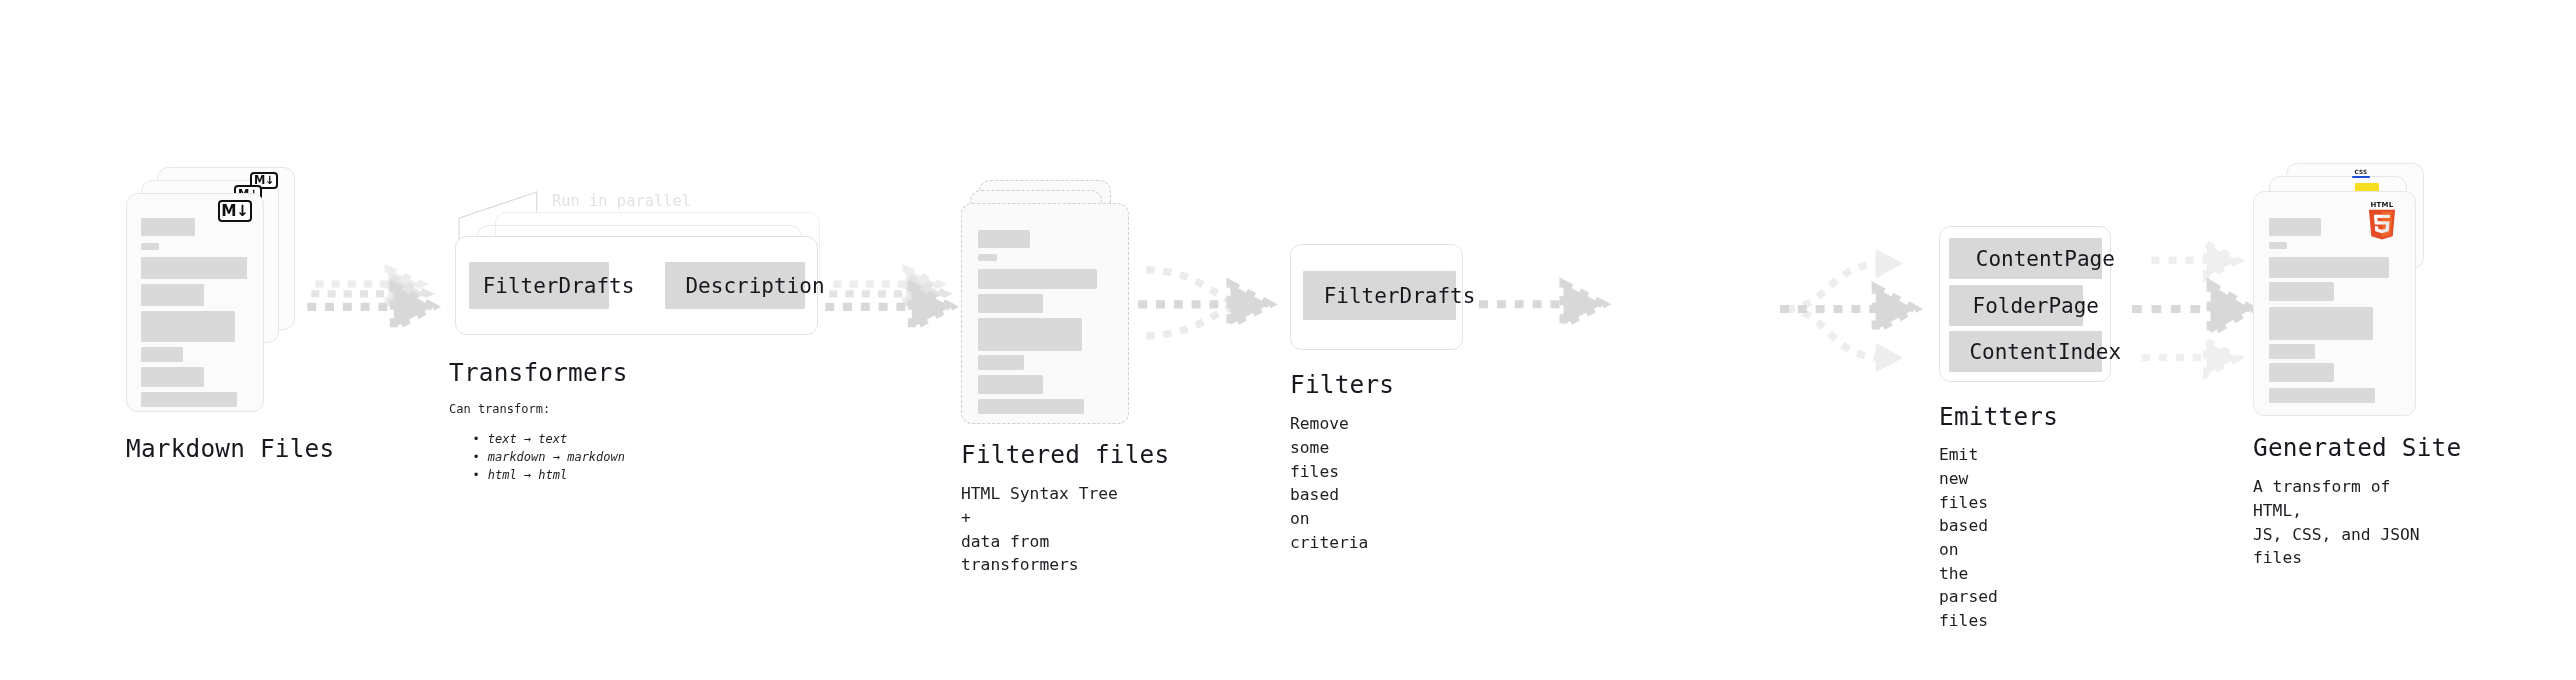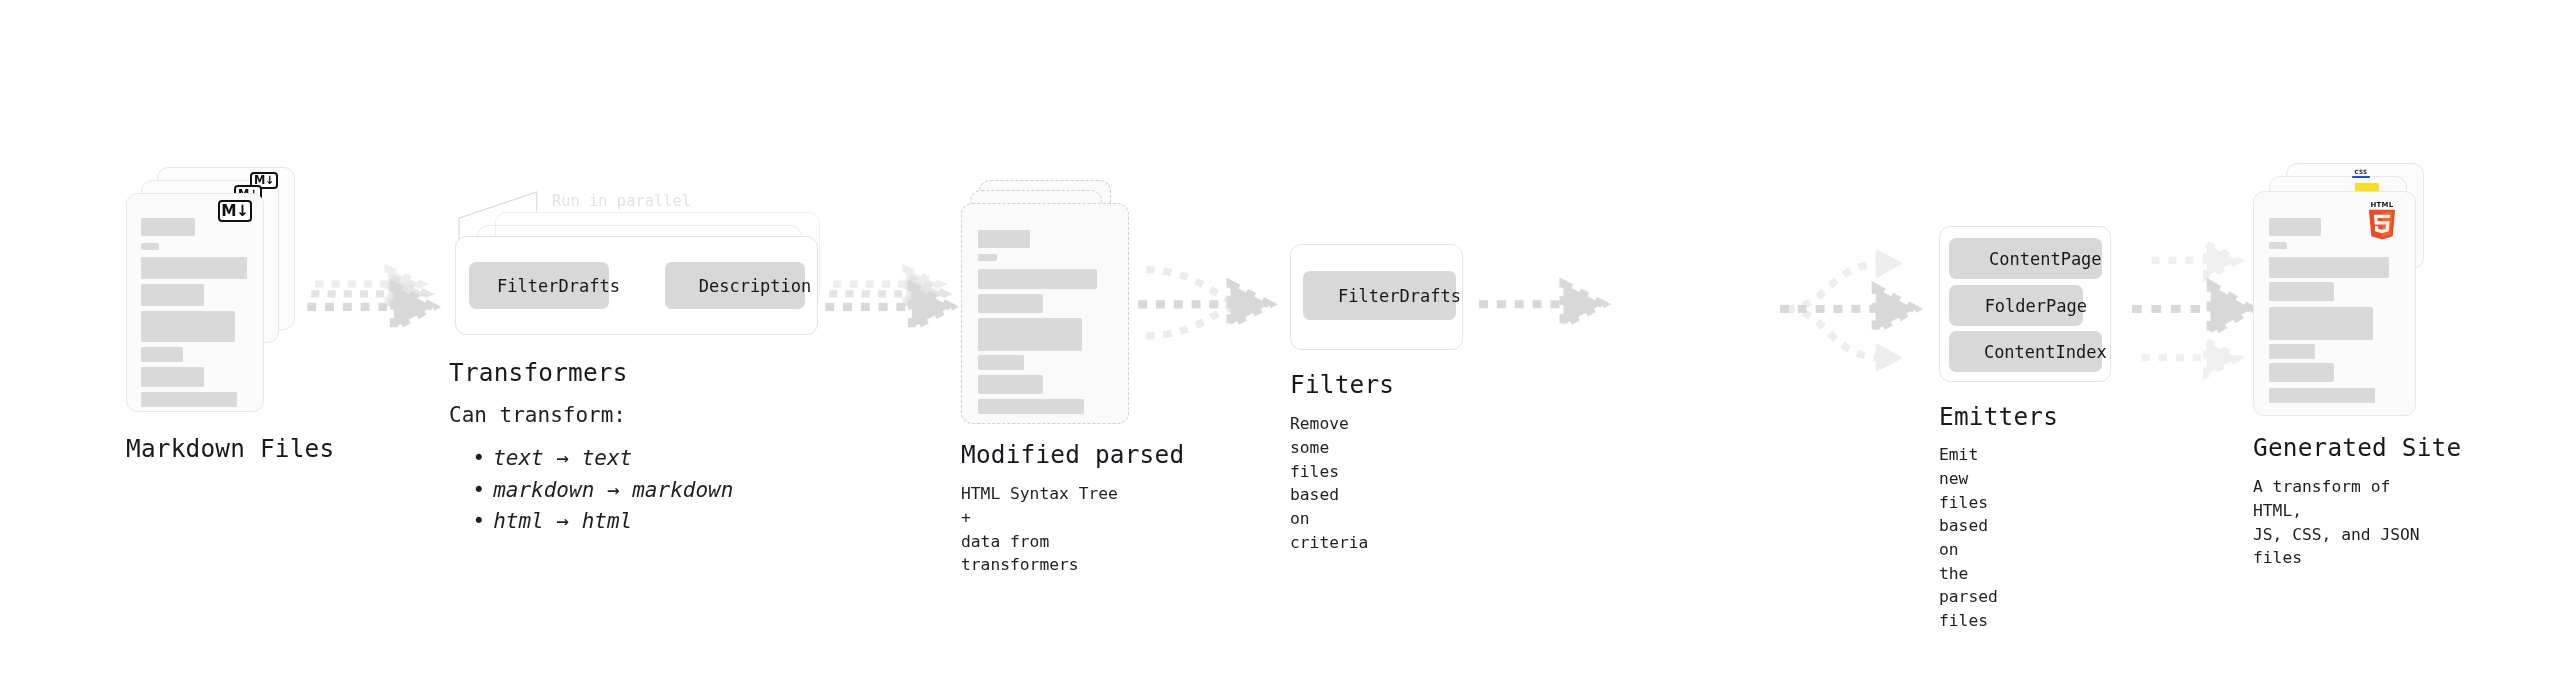--- a/index.html
+++ b/index.html
@@ -37,21 +37,21 @@
     font-family: "DejaVu Sans Mono", "Liberation Mono", monospace;
     font-size: 16.3px;
     line-height: 1.45;
     color: #1c1e22;
     white-space: pre-line;
     margin-top: 11.4px;
   }
 
   .bullets {
     font-family: "DejaVu Sans Mono", "Liberation Mono", monospace;
-    font-size: 21px;
+    font-size: 12px;
     line-height: 1.5;
     color: #1c1e22;
     margin-top: 9.8px;
   }
   .bullets .lead { white-space: pre; }
   .bullets ul { list-style: none; margin: 12px; padding: 0 0 0 11.4px; font-style: italic; }
   .bullets li { white-space: pre; }
   .bullets li::before { content: "\2022"; padding-right: 8.1px; color: #1c1e22; }
 
   
@@ -129,26 +129,26 @@
     border: 1.3px solid #e2e2e2;
     border-radius: 11.4px;
     background: #ffffff;
   }
   .group-box.l1 { border-color: #efefef; background: transparent; }
   .group-box.l2 { border-color: #ebebeb; background: transparent; }
 
   .pill {
     position: absolute;
     box-sizing: border-box;
-    border-radius: 7px;
+    border-radius: 1px;
     display: flex;
     align-items: center;
     justify-content: center;
     font-family: "DejaVu Sans Mono", "Liberation Mono", monospace;
-    font-size: 17px;
+    font-size: 21px;
     color: #16181d;
     white-space: pre;
     padding-left: 40px;
   }
   .pill.solid  { background: #d8d8d8; }
   .pill.fade1  { background: #e6e6e6; color: transparent; }
   .pill.fade2  { background: #efefef; color: transparent; }
 
   .parallel-label {
     position: absolute;
@@ -288,21 +288,21 @@
         <div class="skel" style="left:16.3px; top:26px;  width:52px;  height:18px;"></div>
         <div class="skel" style="left:16.3px; top:50px;  width:18.7px;  height:6.5px;"></div>
         <div class="skel" style="left:16.3px; top:65px;  width:119px; height:20.3px;"></div>
         <div class="skel" style="left:16.3px; top:90px; width:65px;  height:18.7px;"></div>
         <div class="skel" style="left:16.3px; top:114px; width:104px; height:32.5px;"></div>
         <div class="skel" style="left:16.3px; top:151px; width:46px;  height:14.6px;"></div>
         <div class="skel" style="left:16.3px; top:171px; width:65px;  height:18.7px;"></div>
         <div class="skel" style="left:16.3px; top:195px; width:106px; height:14.6px;"></div>
       </div>
     </div>
-    <div class="node-title" style="position:absolute; left:0px; top:260px;">Modified parsed</div>
+    <div class="node-title" style="position:absolute; left:0px; top:260px;">Filtered files</div>
     <div class="node-desc" style="position:absolute; left:0px; top:291px;">HTML Syntax Tree +
 data from transformers</div>
   </div>
 
   <div class="svg-abs" style="left:1138px; top:268px;">
     <svg width="138" height="89" viewBox="0 0 170 110">
       <g fill="none" stroke="#ebebeb" stroke-width="9" stroke-dasharray="10 11" stroke-linecap="butt">
         <path d="M10,2 C 70,4 84,28 122,44"></path>
         <path d="M10,84 C 70,82 84,60 122,46"></path>
       </g>

